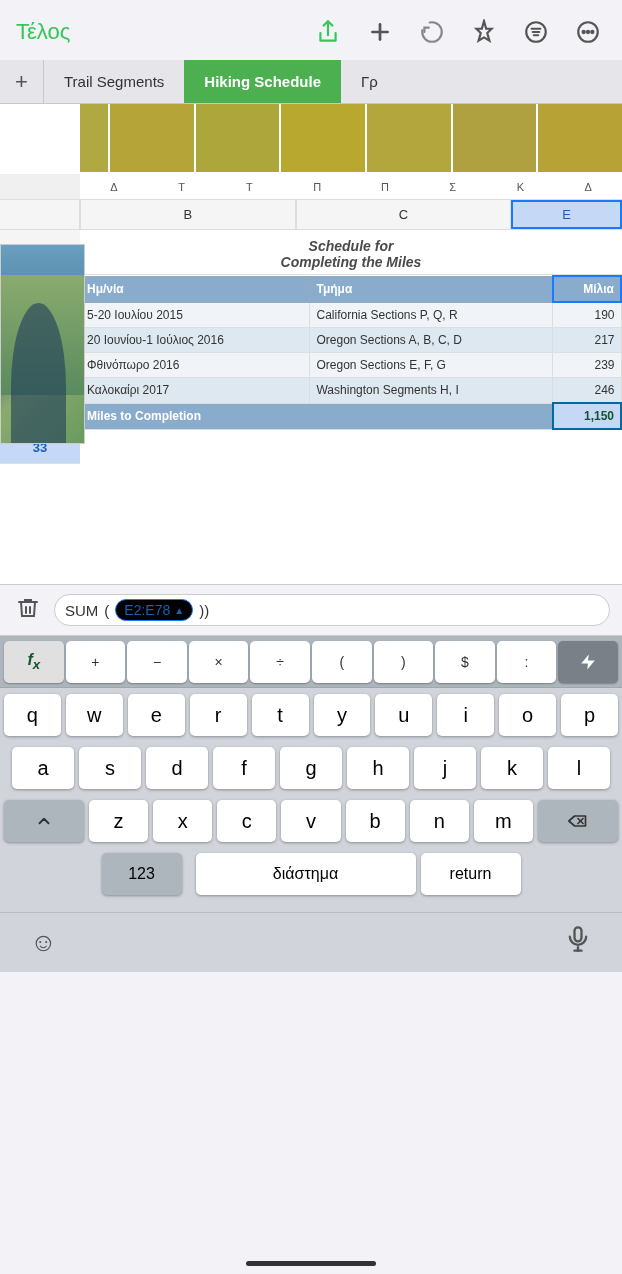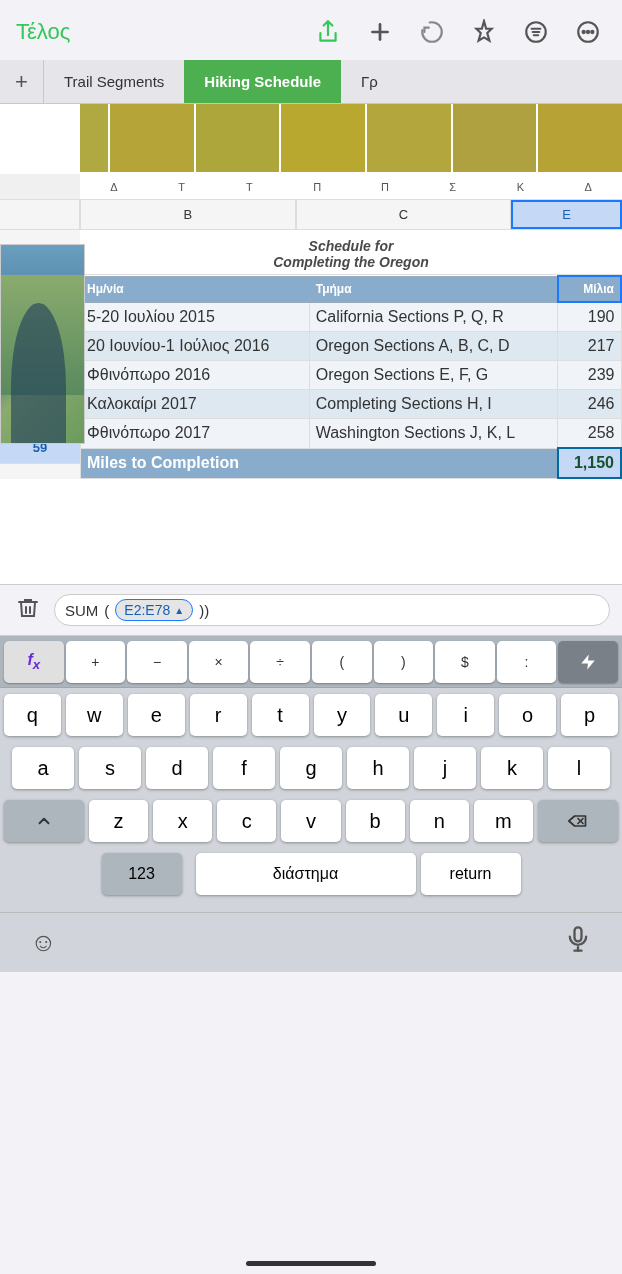--- a/index.html
+++ b/index.html
@@ -197,21 +197,21 @@
       border: 1px solid #9ab;
       font-weight: 600;
       font-size: 12px;
     }
     .data-table th:last-child { text-align: right; }
     .data-table td {
       padding: 5px 6px;
       border: 1px solid #ddd;
       background: #fff;
       color: #333;
-      font-size: 16px;
+      font-size: 12px;
       margin-left: 24px;
     }
     .data-table td:last-child { text-align: right; }
     .data-table tr:nth-child(odd) td { background: #f0f4f8; }
     .data-table tr:nth-child(even) td { background: #dde8f0; }
 
     .total-row td {
       background: #8aaccc !important;
       color: #fff;
       font-weight: 700;
@@ -272,21 +272,21 @@
       border-radius: 20px;
       padding: 4px 10px;
       font-size: 16px;
       gap: 6px;
       flex: 1;
     }
     .formula-text { color: #333; font-size: 15px; }
     .formula-range {
       display: inline-flex;
       align-items: center;
-      background: #e5e5e5;
+      background: #000000;
       border: 1.5px solid #1a7aff;
       border-radius: 12px;
       padding: 2px 8px;
       color: #1a5fb4;
       font-size: 14px;
       gap: 4px;
     }
     .formula-range-arrow { font-size: 10px; color: #1a5fb4; }
     .formula-close { color: #333; font-size: 15px; }
 
@@ -320,21 +320,21 @@
       box-shadow: 0 1px 2px rgba(0,0,0,0.3);
     }
     .sym-btn.dark {
       background: #7a8088;
       color: #fff;
     }
     .sym-btn.fx {
       font-style: italic;
       font-size: 16px;
       font-weight: 600;
-      color: #6d28d9;
+      color: #14532d;
       background: #e0e0e0;
     }
 
     
     .key-rows { padding: 6px 4px; }
     .key-row {
       display: flex;
       gap: 5px;
       margin-bottom: 11px;
       justify-content: center;
@@ -494,29 +494,29 @@
 
   <div class="table-container">
 
     <div class="row-numbers">
       <div class="row-num" style="height:42px;font-size:11px;">Schedule for</div>
       <div class="row-num">18</div>
       <div class="row-num">32</div>
       <div class="row-num">46</div>
       <div class="row-num">62</div>
       <div class="row-num">78</div>
-      <div class="row-num selected">59</div>
+      <div class="row-num selected">33</div>
     </div>
 
     <div class="data-table-wrapper">
 
       <div class="title-row">
         <div class="title-main">
           <span>Schedule for</span><br>
-          <span>Completing the Oregon</span>
+          <span>Completing the Miles</span>
         </div>
       </div>
       <table class="data-table">
         <thead>
           <tr>
             <th>Ημ/νία</th>
             <th>Τμήμα</th>
             <th style="border:2px solid #1a7aff;background:#8aaccc;">Μίλια</th>
           </tr>
         </thead>
@@ -531,27 +531,22 @@
             <td>Oregon Sections A, B, C, D</td>
             <td>217</td>
           </tr>
           <tr>
             <td>Φθινόπωρο 2016</td>
             <td>Oregon Sections E, F, G</td>
             <td>239</td>
           </tr>
           <tr>
             <td>Καλοκαίρι 2017</td>
-            <td>Completing Sections H, I</td>
+            <td>Washington Segments H, I</td>
             <td>246</td>
-          </tr>
-          <tr>
-            <td>Φθινόπωρο 2017</td>
-            <td>Washington Sections J, K, L</td>
-            <td>258</td>
           </tr>
           <tr class="total-row">
             <td colspan="2" style="font-weight:700;color:#fff;background:#8aaccc;">Miles to Completion</td>
             <td style="border:2px solid #0369a1;background:#c5d8f5;color:#14532d;font-weight:700;">1,150</td>
           </tr>
         </tbody>
       </table>
     </div>
   </div>
 </div>

